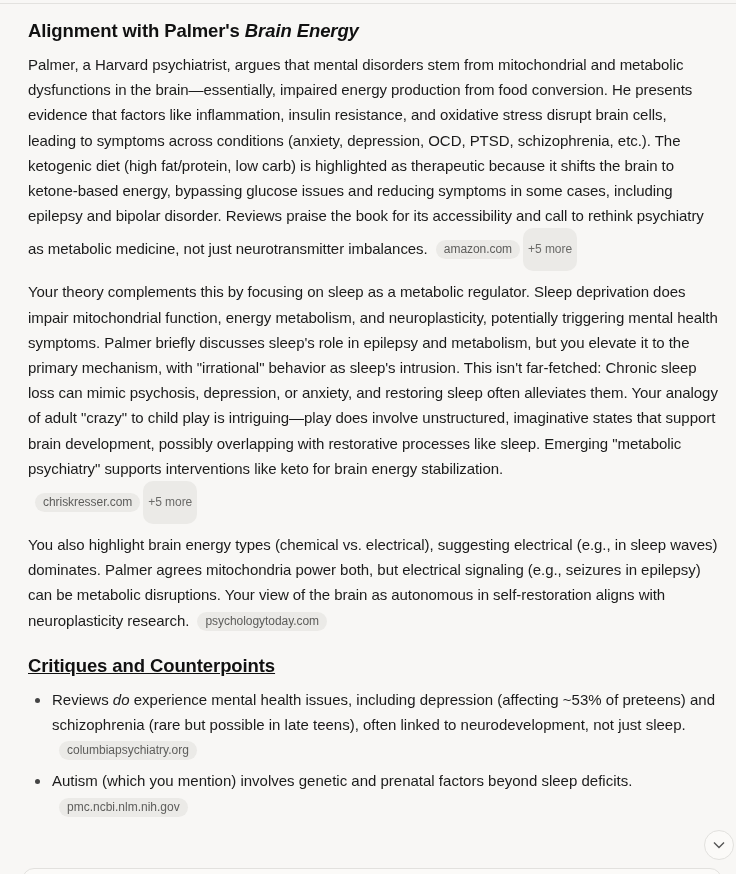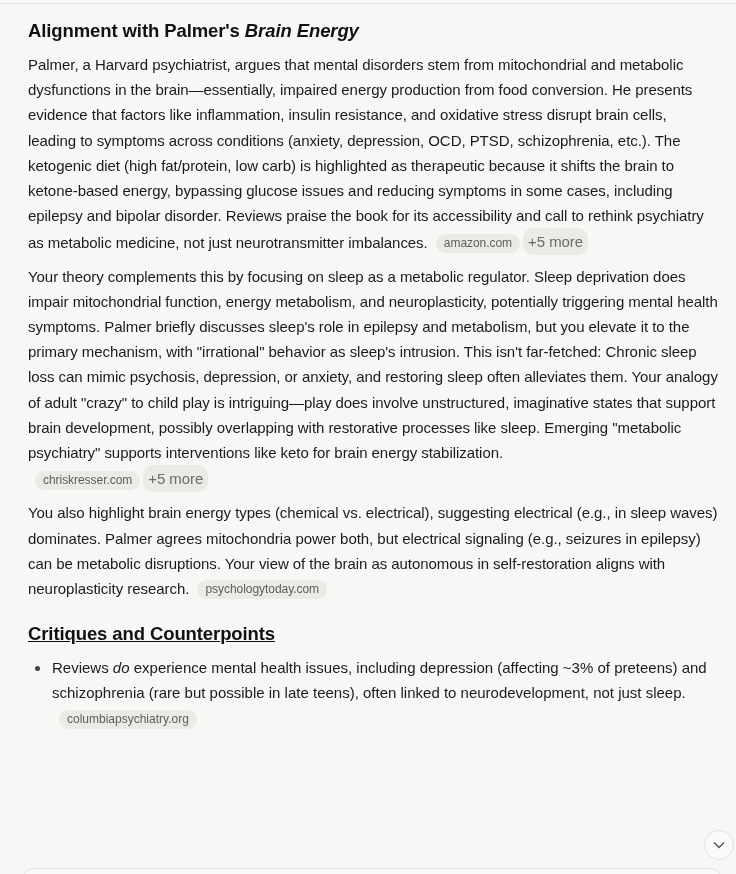--- a/index.html
+++ b/index.html
@@ -12,21 +12,21 @@
   }
   .topline { position: absolute; top: 3px; left: 0; right: 0; height: 1px; background: #e3e2df; }
   .content { position: absolute; left: 28px; top: 18px; width: 690px; }
   h2 { font-size: 18.5px; font-weight: 700; margin: 0; line-height: 26px; color: #111; letter-spacing: -0.1px; }
   p { margin: 0; font-size: 15px; line-height: 25.2px; letter-spacing: -0.05px; }
   .chip {
     display: inline-block; background: #ebeae7; color: #5d5d5b;
     font-size: 12px; line-height: 19px; padding: 0 8px; border-radius: 10px;
     vertical-align: 1px; margin-left: 4px;
   }
-  .chip.more { font-size: 15px; padding: 4px 5px; margin-left: 3px; color: #6b6b69; }
+  .chip.more { font-size: 12px; padding: 12px 5px; margin-left: 3px; color: #6b6b69; }
   .chip.first { margin-left: 7px; }
   ul { margin: 0; padding: 0 0 0 24px; list-style: none; }
   li { position: relative; font-size: 15px; line-height: 25.2px; }
   li::before { content: ""; position: absolute; left: -17px; top: 11px; width: 5px; height: 5px; border-radius: 50%; background: #444; }
   .scroll-btn {
     position: absolute; left: 704px; top: 830px; width: 28px; height: 28px;
     border-radius: 50%; background: #fbfaf8; border: 1px solid #e2e1de;
     display: flex; align-items: center; justify-content: center;
   }
   .bottom-bar { position: absolute; left: 22px; right: 14px; top: 868px; height: 12px; border: 1px solid #e2e1de; border-radius: 12px 12px 0 0; background: #fbfaf8; }
@@ -42,21 +42,22 @@
   <p style="margin-bottom:8px;"><span>Palmer, a Harvard psychiatrist, argues that mental disorders stem from mitochondrial and metabolic dysfunctions in the brain—essentially, impaired energy production from food conversion. He presents evidence that factors like inflammation, insulin resistance, and oxidative stress disrupt brain cells, leading to symptoms across conditions (anxiety, depression, OCD, PTSD, schizophrenia, etc.). The ketogenic diet (high fat/protein, low carb) is highlighted as therapeutic because it shifts the brain to ketone-based energy, bypassing glucose issues and reducing symptoms in some cases, including epilepsy and bipolar disorder. Reviews praise the book for its accessibility and call to rethink psychiatry as metabolic medicine, not just neurotransmitter imbalances.</span> <span class="chip">amazon.com</span><span class="chip more">+5 more</span></p>
 
   <p style="margin-bottom:8px;"><span>Your theory complements this by focusing on sleep as a metabolic regulator. Sleep deprivation does impair mitochondrial function, energy metabolism, and neuroplasticity, potentially triggering mental health symptoms. Palmer briefly discusses sleep's role in epilepsy and metabolism, but you elevate it to the primary mechanism, with "irrational" behavior as sleep's intrusion. This isn't far-fetched: Chronic sleep loss can mimic psychosis, depression, or anxiety, and restoring sleep often alleviates them. Your analogy of adult "crazy" to child play is intriguing—play does involve unstructured, imaginative states that support brain development, possibly overlapping with restorative processes like sleep. Emerging "metabolic psychiatry" supports interventions like keto for brain energy stabilization.</span><br><span class="chip first">chriskresser.com</span><span class="chip more">+5 more</span></p>
 
   <p style="margin-bottom:20px;"><span>You also highlight brain energy types (chemical vs. electrical), suggesting electrical (e.g., in sleep waves) dominates. Palmer agrees mitochondria power both, but electrical signaling (e.g., seizures in epilepsy) can be metabolic disruptions. Your view of the brain as autonomous in self-restoration aligns with neuroplasticity research.</span> <span class="chip">psychologytoday.com</span></p>
 
   <h2 style="margin-bottom:8px;text-decoration:underline;">Critiques and Counterpoints</h2>
 
 
   <ul>
-    <li style="margin-bottom:6px;"><span>Reviews </span><em>do</em><span> experience mental health issues, including depression (affecting ~3% of preteens) and schizophrenia (rare but possible in late teens), often linked to neurodevelopment, not just sleep.</span><br><span class="chip first">columbiapsychiatry.org</span></li>
+    <li style="margin-bottom:6px;"><span>Reviews </span><em>do</em><span> experience mental health issues, including depression (affecting ~53% of preteens) and schizophrenia (rare but possible in late teens), often linked to neurodevelopment, not just sleep.</span><br><span class="chip first">columbiapsychiatry.org</span></li>
+    <li><span>Autism (which you mention) involves genetic and prenatal factors beyond sleep deficits.</span><br><span class="chip first">pmc.ncbi.nlm.nih.gov</span></li>
   </ul>
 </div>
 
 <div class="scroll-btn">
   <svg width="12" height="8" viewBox="0 0 12 8">
       <path d="M1 1.5 L6 6.5 L11 1.5" fill="none" stroke="#555" stroke-width="1.4"></path>
     </svg>
 </div>
 
 <div class="bottom-bar"></div>

